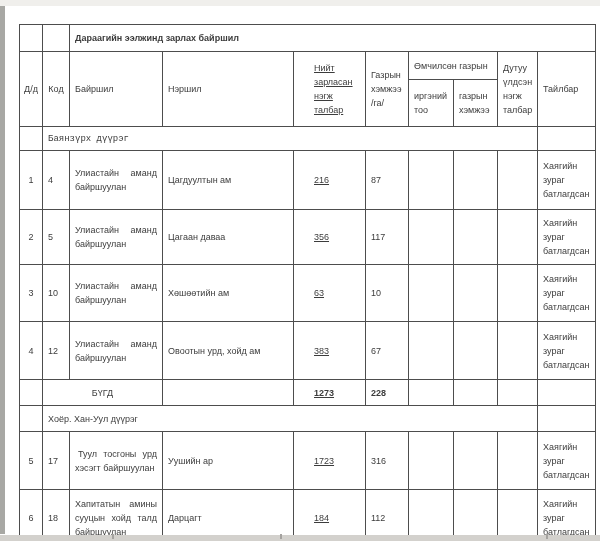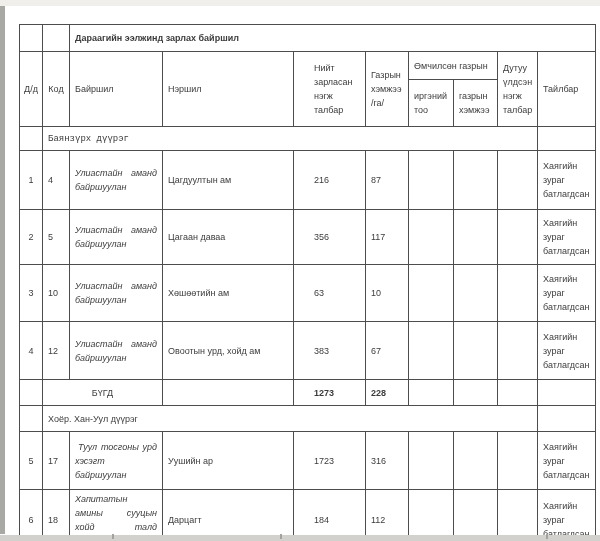--- a/index.html
+++ b/index.html
@@ -8,22 +8,22 @@
   .top-strip{position:absolute;left:0;top:0;width:600px;height:6px;background:#f0efec;}
   .left-strip{position:absolute;left:0;top:6px;width:5px;height:528px;background:#a8a8a4;}
   .bottom-strip{position:absolute;left:0;top:535px;width:600px;height:6px;background:#d3d1cd;}
   .notch{position:absolute;top:534px;width:2px;height:5px;background:#a5a3a0;}
   table.doc{position:absolute;left:19px;top:24px;width:576px;border-collapse:collapse;
             table-layout:fixed;}
   td{border:1px solid #4d4d4d;font-size:9px;line-height:14px;color:#3c3c3c;
      vertical-align:middle;padding:2px 5px;overflow:hidden;}
   td.b{font-weight:bold;}
   td.c{text-align:center;padding:2px 2px;margin-left:16px;}
-  td.just{text-align:justify;font-style:italic;}
-  td.col5{padding-left:20px;}
+  td.just{text-align:justify;}
+  td.col5{padding-left:20px;text-decoration:underline;}
   td.note{padding-right:14px;margin-top:16px;}
   tr.h27{height:27px;} tr.h28{height:28px;} tr.h47{height:47px;} tr.h24{height:24px;font-family:Liberation Mono, monospace;}
   tr.h59{height:59px;} tr.h55{height:55px;} tr.h57{height:57px;} tr.h58{height:58px;}
   tr.h26{height:26px;}
 </style>
 </head>
 <body>
 
 <div class="canvas">
   <div class="top-strip"></div>

